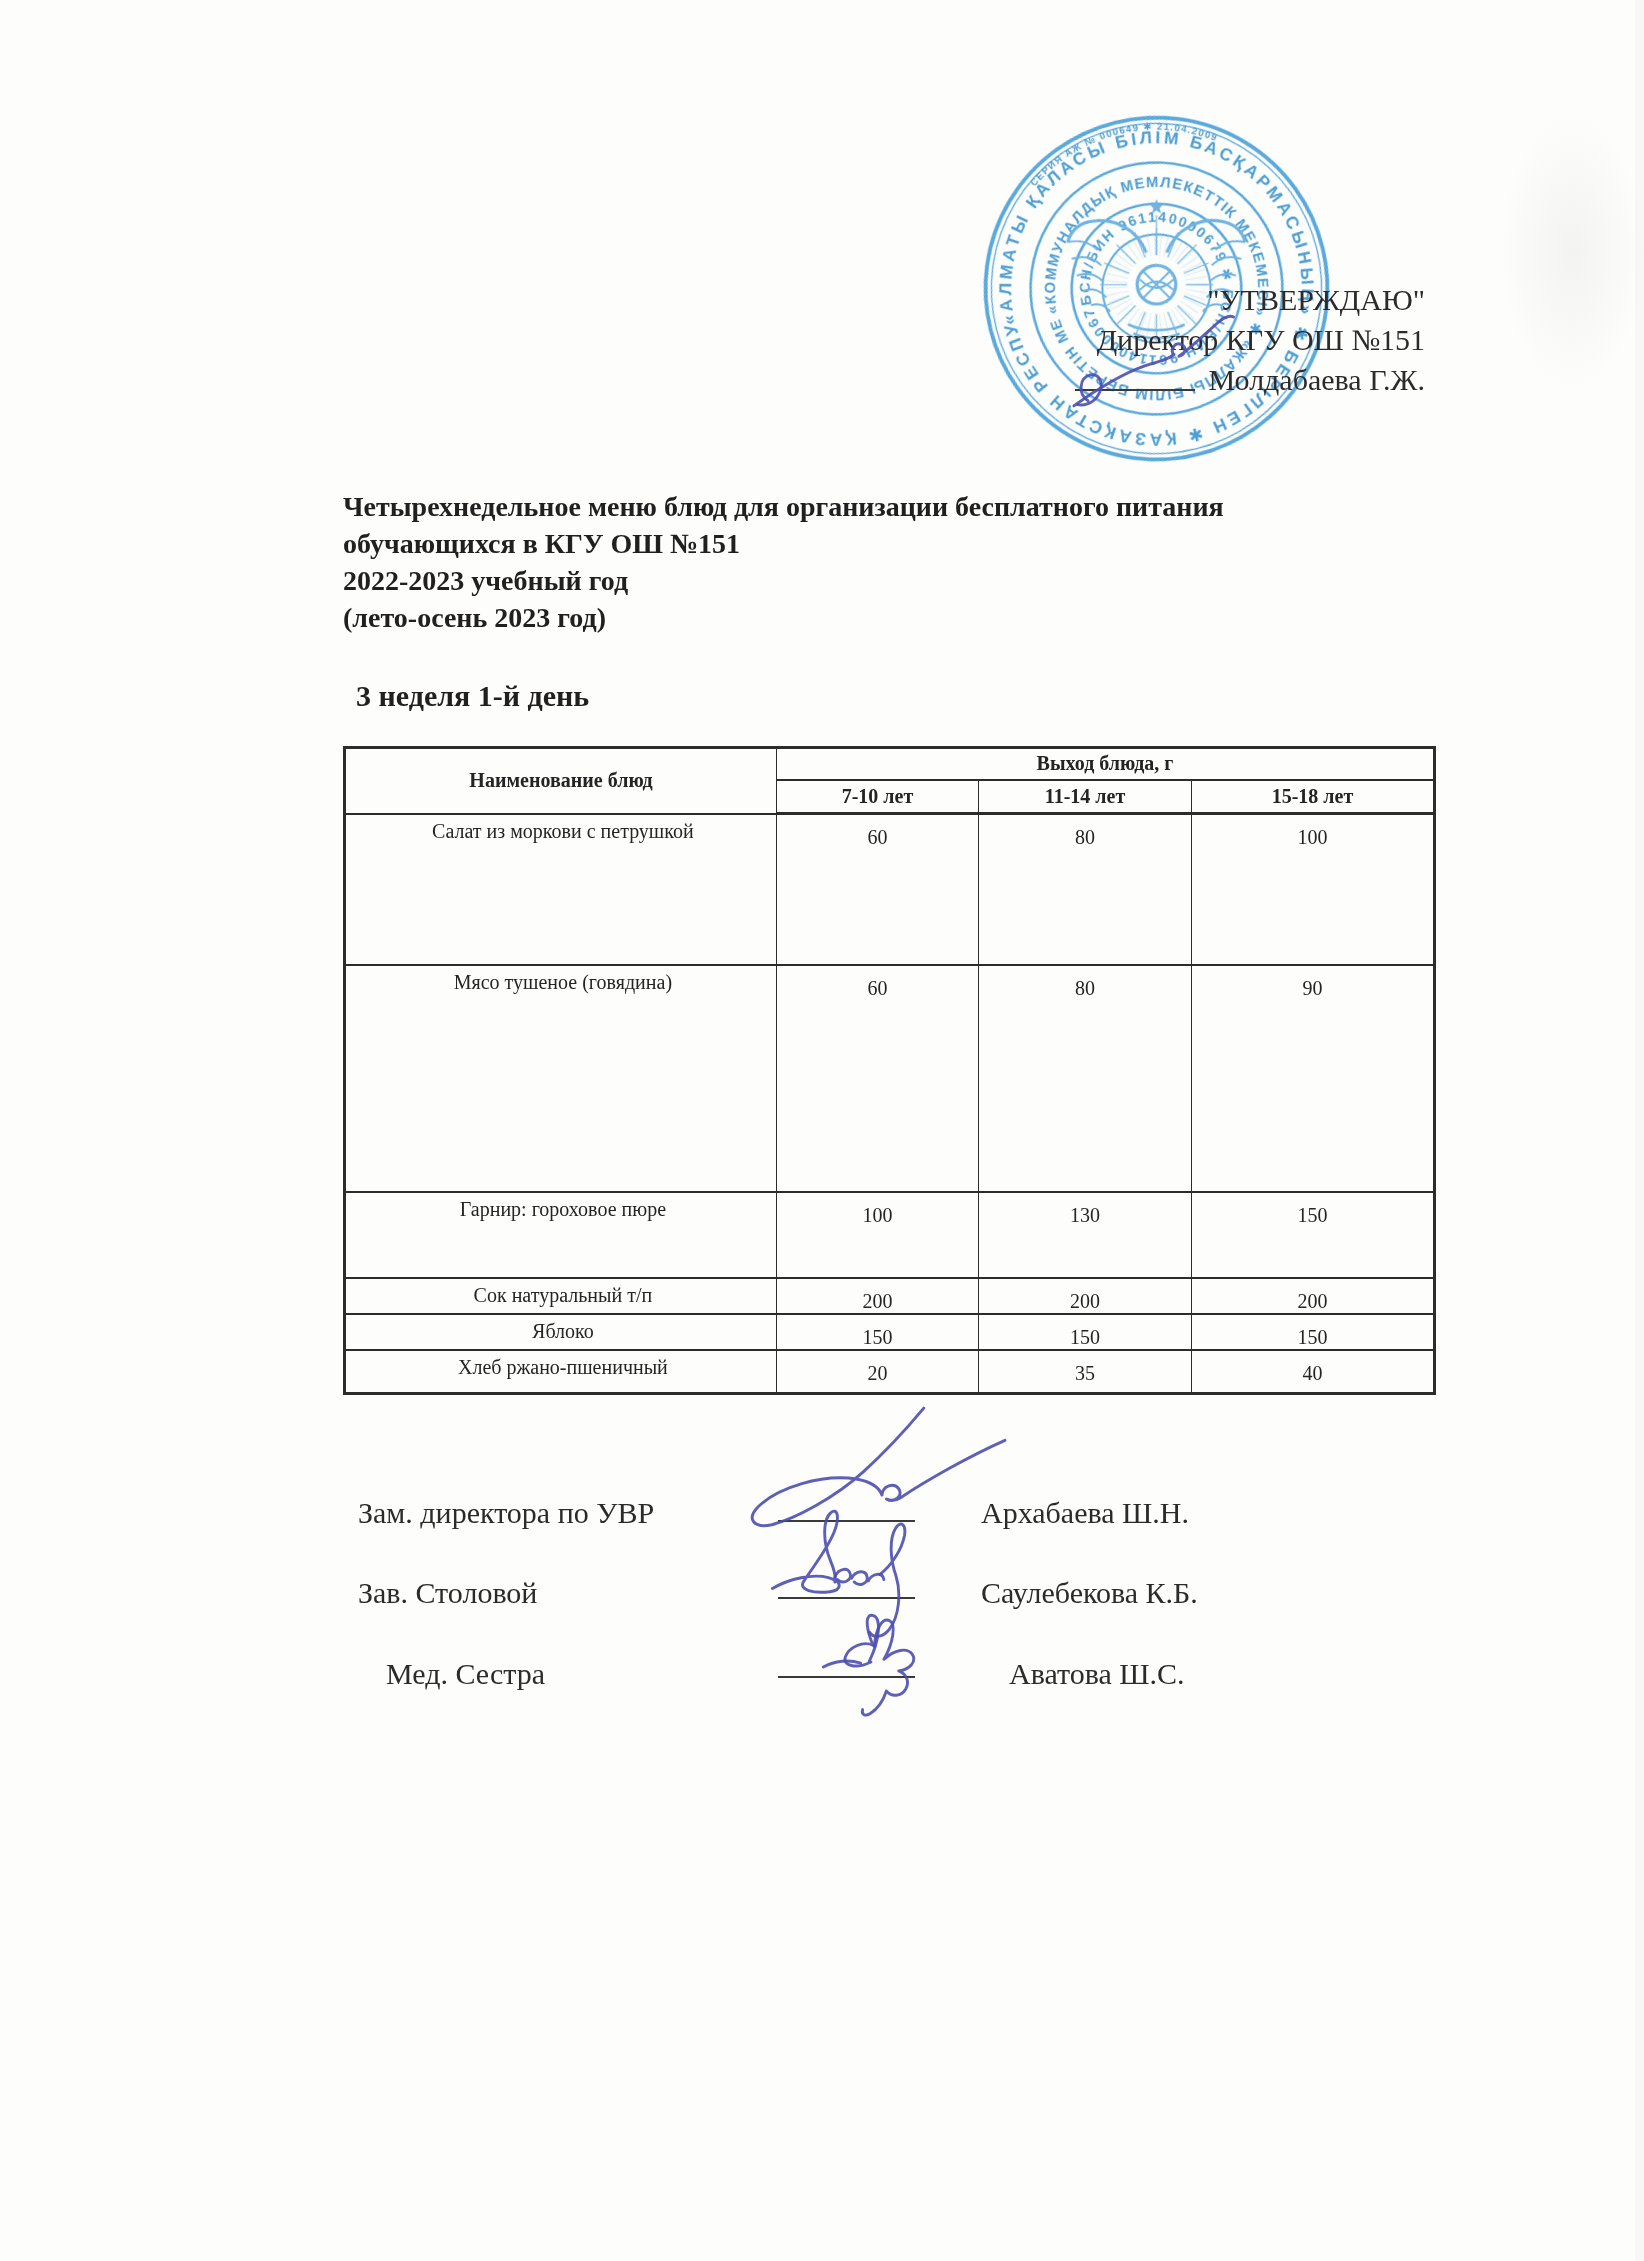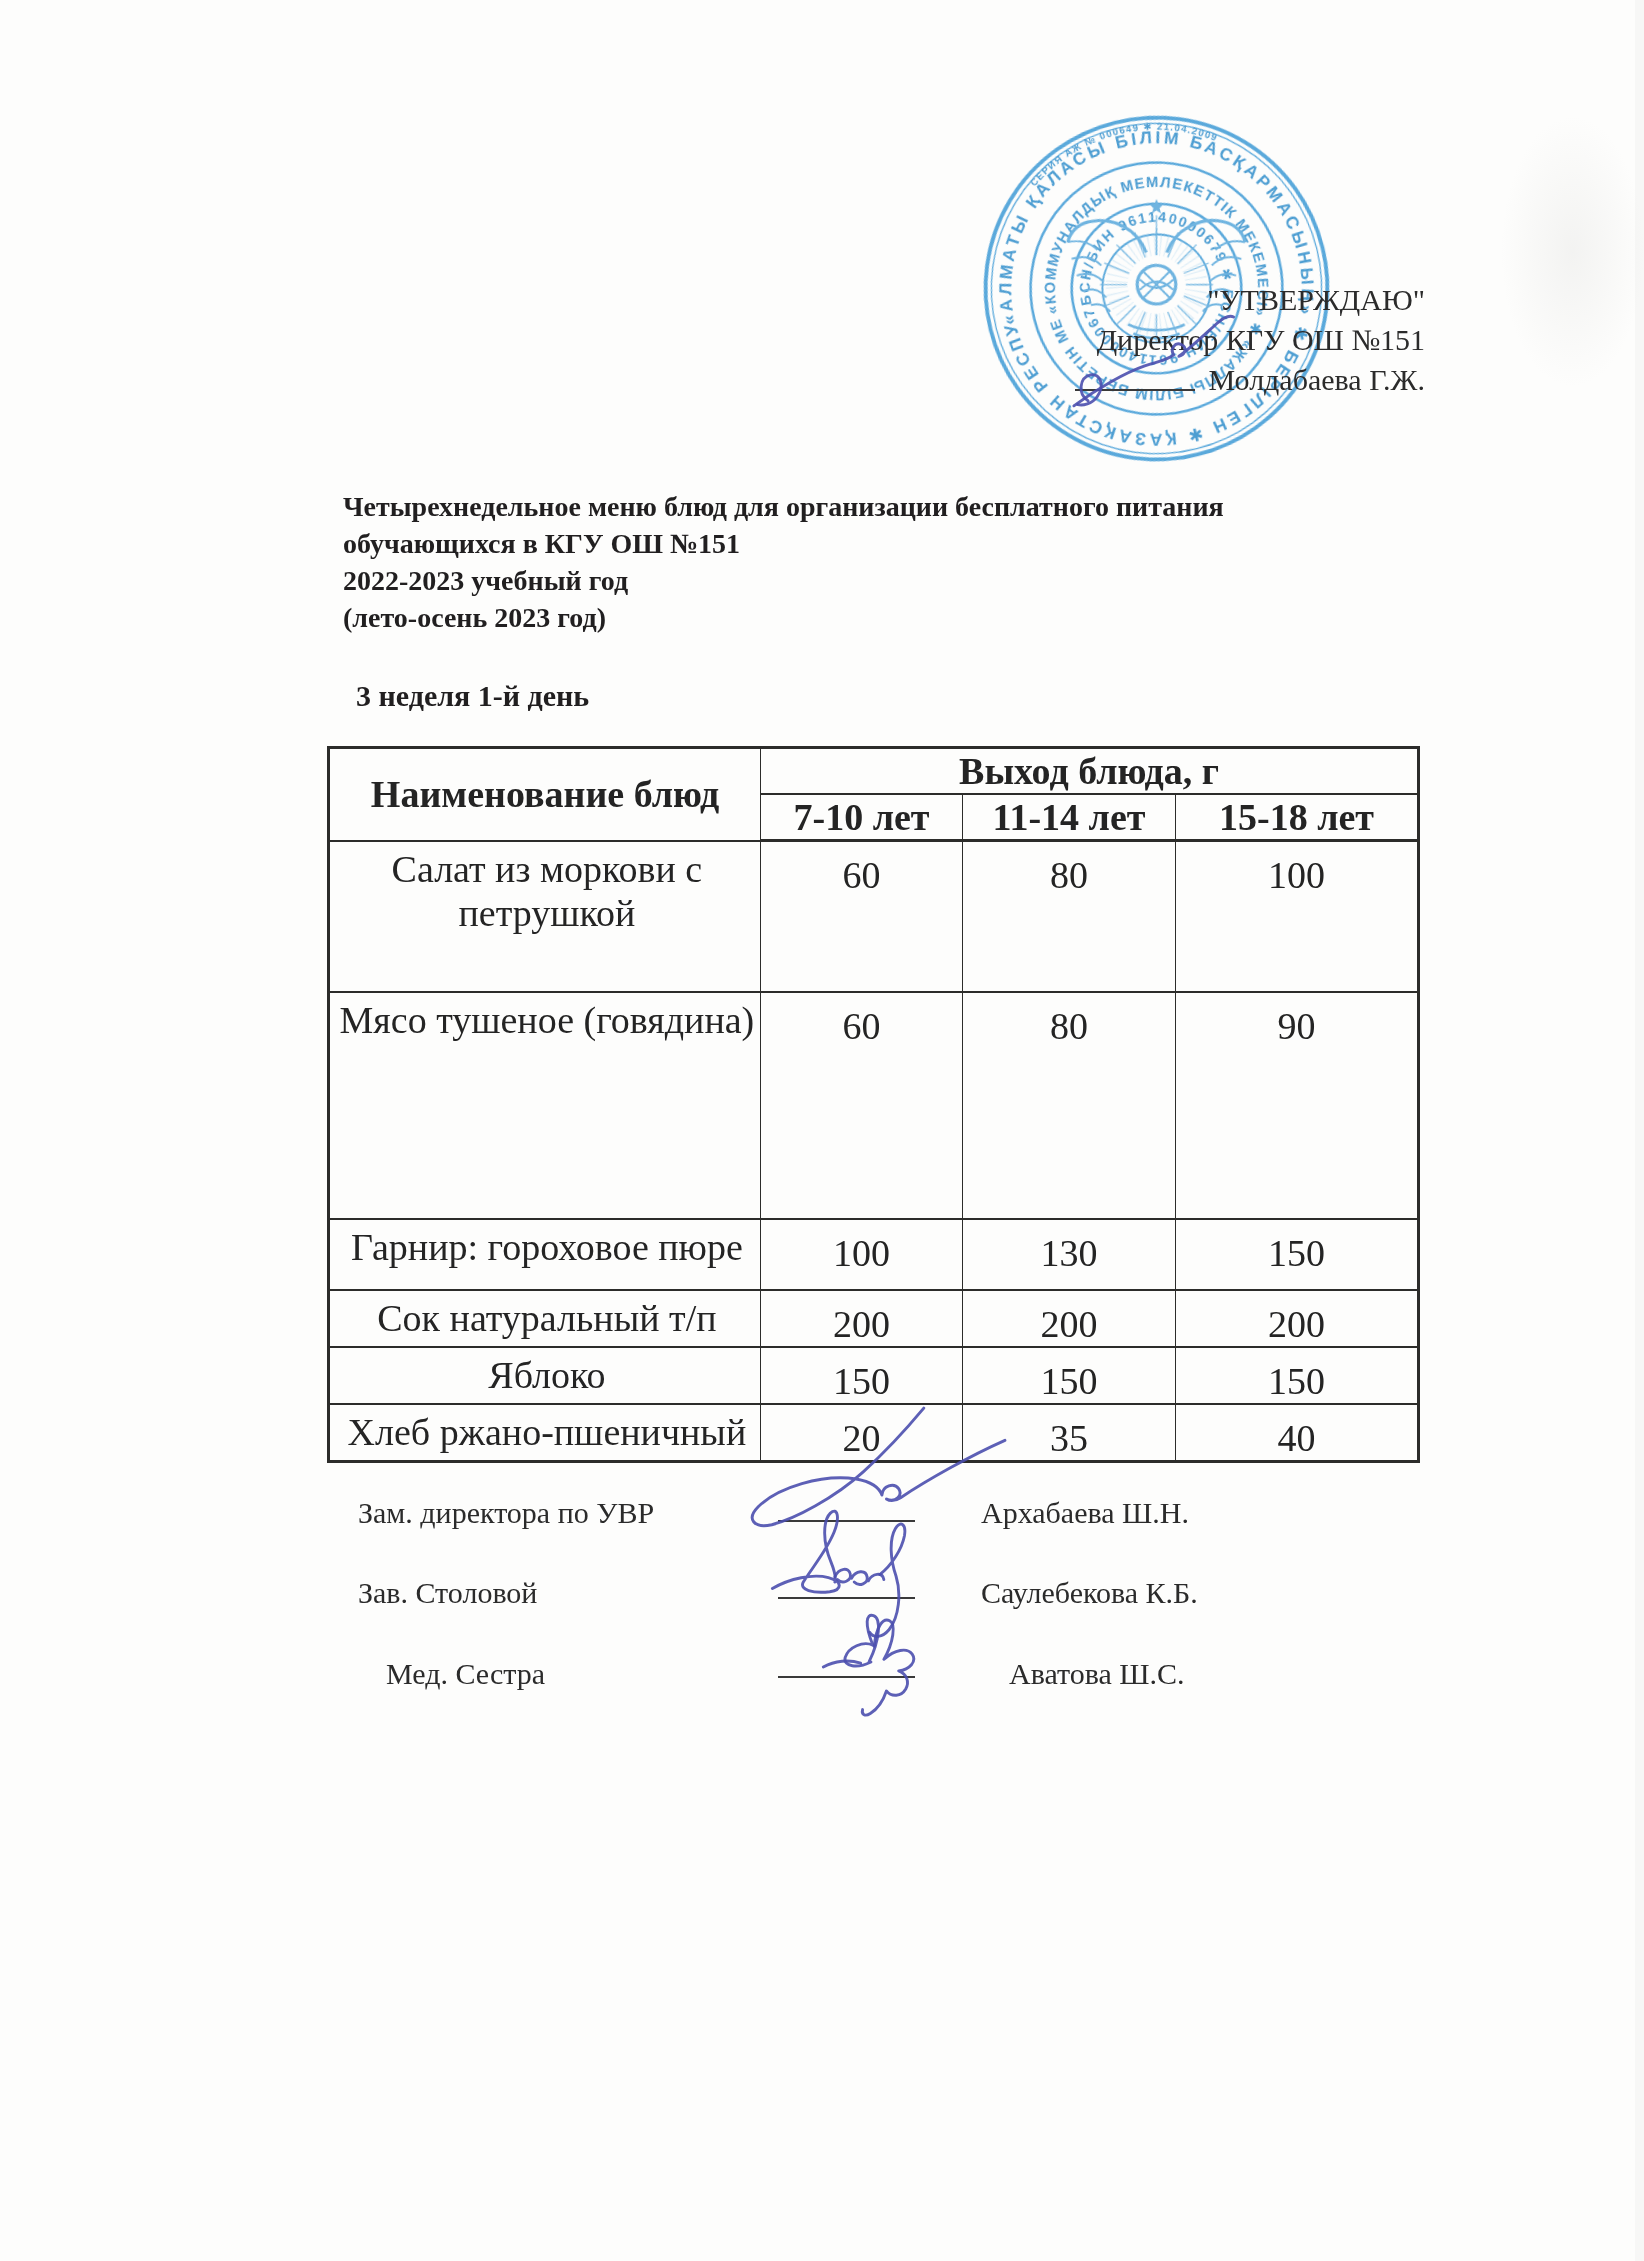--- a/index.html
+++ b/index.html
@@ -26,31 +26,31 @@
             font-size:30px;line-height:40px;color:#2b2b2b;z-index:3;}
   .director-sig-line{position:absolute;left:1075px;top:389px;width:120px;height:1.9px;
                      background:#3a3a3a;z-index:3;}
 
   
   .doc-title{position:absolute;left:343px;top:488px;width:1090px;text-align:left;
              font-size:28px;font-weight:bold;line-height:37px;color:#211f20;z-index:2;}
   .week-label{position:absolute;left:356px;top:679px;font-size:30px;font-weight:bold;color:#211f20;}
 
   
-  .menu{position:absolute;left:327px;top:746px;width:1090px;border-collapse:collapse;
-        table-layout:fixed;font-size:38px;color:#242424;z-index:2;}
+  .menu{position:absolute;left:343px;top:746px;width:1090px;border-collapse:collapse;
+        table-layout:fixed;font-size:20px;color:#242424;z-index:2;}
   .menu th,.menu td{border:1.9px solid #2c2c2a;border-top-width:2.6px;border-bottom-width:2.6px;
         padding:0;overflow:hidden;}
   .menu{border:3.2px solid #2c2c2a;}
   .menu th{font-weight:bold;vertical-align:middle;}
   .menu tr.h2 th{border-bottom-width:3.9px;}
   .menu td.dish{text-align:center;vertical-align:top;padding:5.2px 3.9px 0 7.7px;}
   .menu td.val{text-align:center;vertical-align:top;padding-top:11px;}
   tr.h1{height:32px;} tr.h2{height:34px;}
-  tr.r0{height:151px;} tr.r1{height:227px;} tr.r2{height:71px;margin-top:32px;}
+  tr.r0{height:151px;} tr.r1{height:227px;} tr.r2{height:86px;margin-top:32px;}
   tr.r3{height:36px;} tr.r4{height:30px;} tr.r5{height:44px;}
 
   
   .sig-label{position:absolute;left:358px;font-size:30px;line-height:33px;color:#2b2b2b;}
   .sig-name{position:absolute;left:981px;font-size:30px;line-height:33px;color:#2b2b2b;}
   .sig-line{position:absolute;left:778px;width:137px;height:1.9px;background:#3a3a3a;}
   .pos1{top:1496px;text-align:center;} .pos2{top:1576px;} .pos3{top:1657px;margin-left:28px;}
   .line1{top:1520px;} .line2{top:1597px;} .line3{top:1676px;}
 
   .ink{position:absolute;left:0;top:0;width:1644px;height:2261px;z-index:4;pointer-events:none;}

